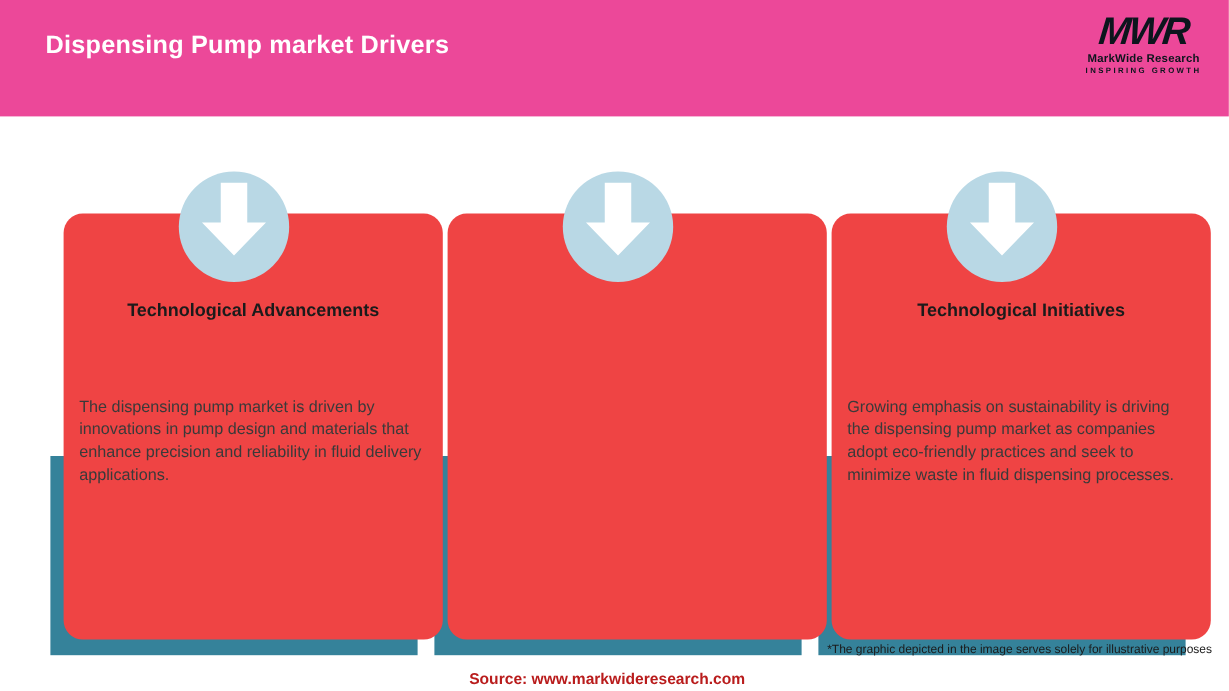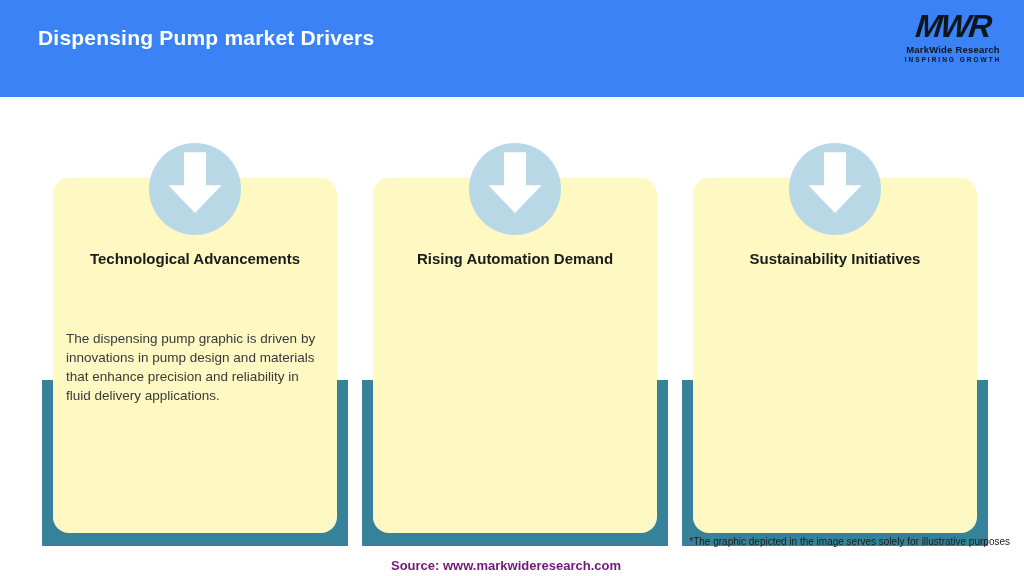--- a/index.html
+++ b/index.html
@@ -9,21 +9,21 @@
     width: 1024px; height: 576px;
     background: #ffffff;
     font-family: "Liberation Sans", sans-serif;
     overflow: hidden;
   }
 
   
   .header {
     position: absolute; left: 0; top: 0;
     width: 1024px; height: 97px;
-    background: #3b82f6;
+    background: #ec4899;
   }
   .page-title {
     position: absolute; left: 38px; top: 26px;
     font-size: 21px; font-weight: bold; color: #ffffff;
     letter-spacing: 0.2px;
   }
   .logo {
     position: absolute; right: 16px; top: 10px;
     width: 110px; text-align: center;
     color: #0d151d; line-height: 1;
@@ -45,22 +45,22 @@
   
   .backdrop {
     position: absolute; top: 380px; height: 166px; width: 306px;
     background: #35829a;
   }
   .backdrop.c1 { left: 42px; }
   .backdrop.c2 { left: 362px; }
   .backdrop.c3 { left: 682px; }
 
   .card {
-    position: absolute; top: 178px; height: 355px; width: 284px;
-    background: #fef9c3; border-radius: 16px;
+    position: absolute; top: 178px; height: 355px; width: 316px;
+    background: #ef4444; border-radius: 16px;
   }
   .card.c1 { left: 53px; }
   .card.c2 { left: 373px; }
   .card.c3 { left: 693px; }
 
   .card-title {
     position: absolute; top: 72px; left: 0; width: 100%;
     text-align: center;
     font-size: 15px; font-weight: bold; color: #1b1b1b;
   }
@@ -76,21 +76,21 @@
   }
   .circle.c1 { left: 149px; }
   .circle.c2 { left: 469px; }
   .circle.c3 { left: 789px; }
   .circle svg { width: 92px; height: 92px; display: block; }
 
   
   .source-text {
     position: absolute; left: 0; top: 558px; width: 1012px;
     text-align: center;
-    font-size: 13px; font-weight: bold; color: #701a75;
+    font-size: 13px; font-weight: bold; color: #b91c1c;
   }
   .disclaimer-text {
     position: absolute; right: 14px; top: 536px;
     font-size: 10px; color: #1b1b1b;
   }
 </style>
 </head>
 <body>
 
 <div class="header">
@@ -101,29 +101,29 @@
     <span class="logo-tagline">INSPIRING GROWTH</span>
   </div>
 </div>
 
 <div class="backdrop c1"></div>
 <div class="backdrop c2"></div>
 <div class="backdrop c3"></div>
 
 <div class="card c1">
   <div class="card-title">Technological Advancements</div>
-  <div class="card-desc">The dispensing pump graphic is driven by innovations in pump design and materials that enhance precision and reliability in fluid delivery applications.</div>
+  <div class="card-desc">The dispensing pump market is driven by innovations in pump design and materials that enhance precision and reliability in fluid delivery applications.</div>
 </div>
 
 <div class="card c2">
-  <div class="card-title">Rising Automation Demand</div>
 </div>
 
 <div class="card c3">
-  <div class="card-title">Sustainability Initiatives</div>
+  <div class="card-title">Technological Initiatives</div>
+  <div class="card-desc">Growing emphasis on sustainability is driving the dispensing pump market as companies adopt eco-friendly practices and seek to minimize waste in fluid dispensing processes.</div>
 </div>
 
 <div class="circle c1">
   <svg viewBox="0 0 100 100">
     <polygon points="38,10 62,10 62,46 79,46 50,76 21,46 38,46" fill="#ffffff"></polygon>
   </svg>
 </div>
 <div class="circle c2">
   <svg viewBox="0 0 100 100">
     <polygon points="38,10 62,10 62,46 79,46 50,76 21,46 38,46" fill="#ffffff"></polygon>

